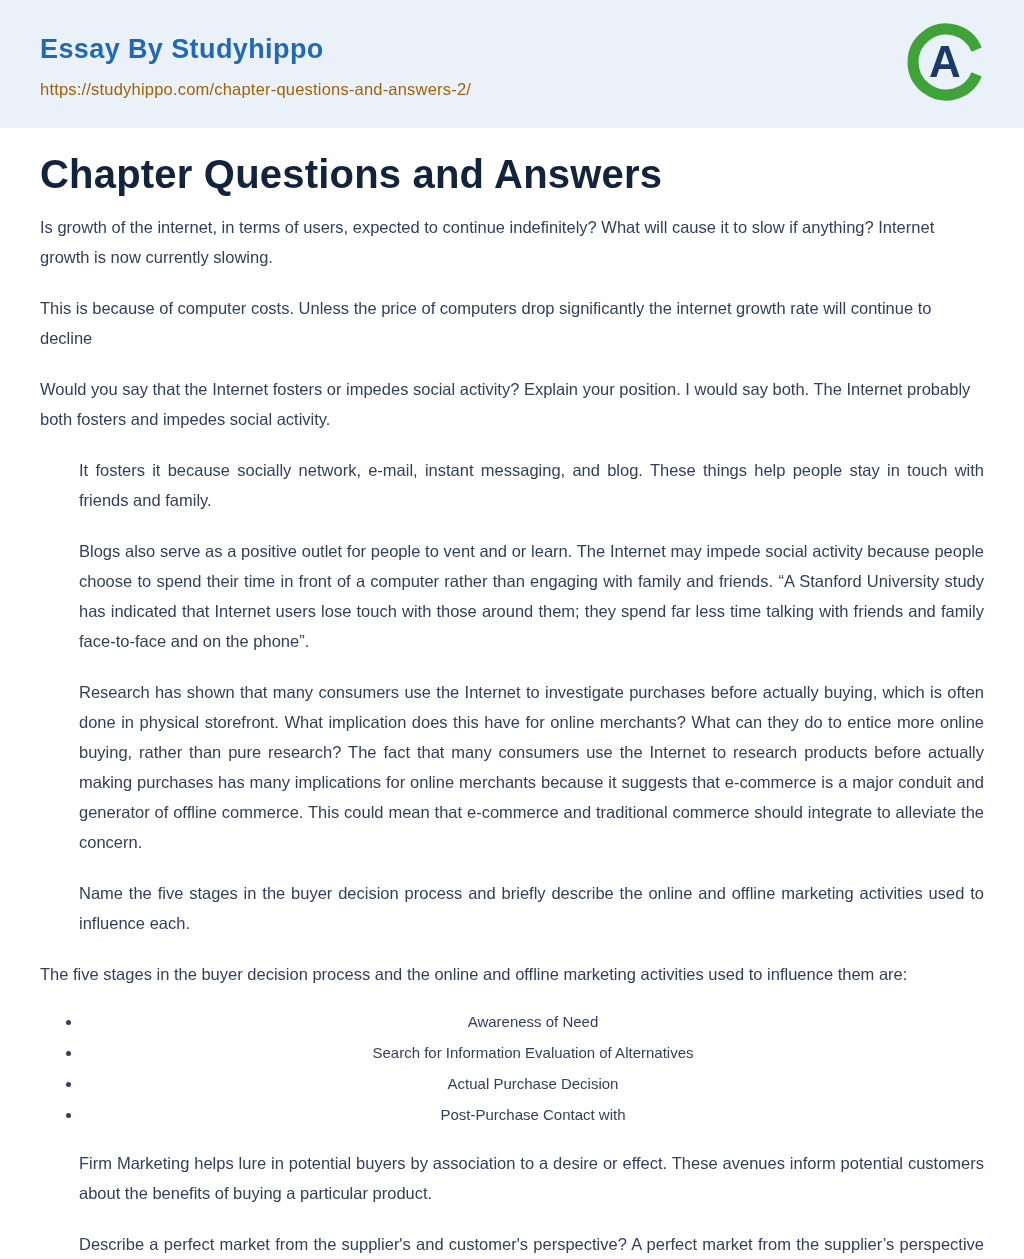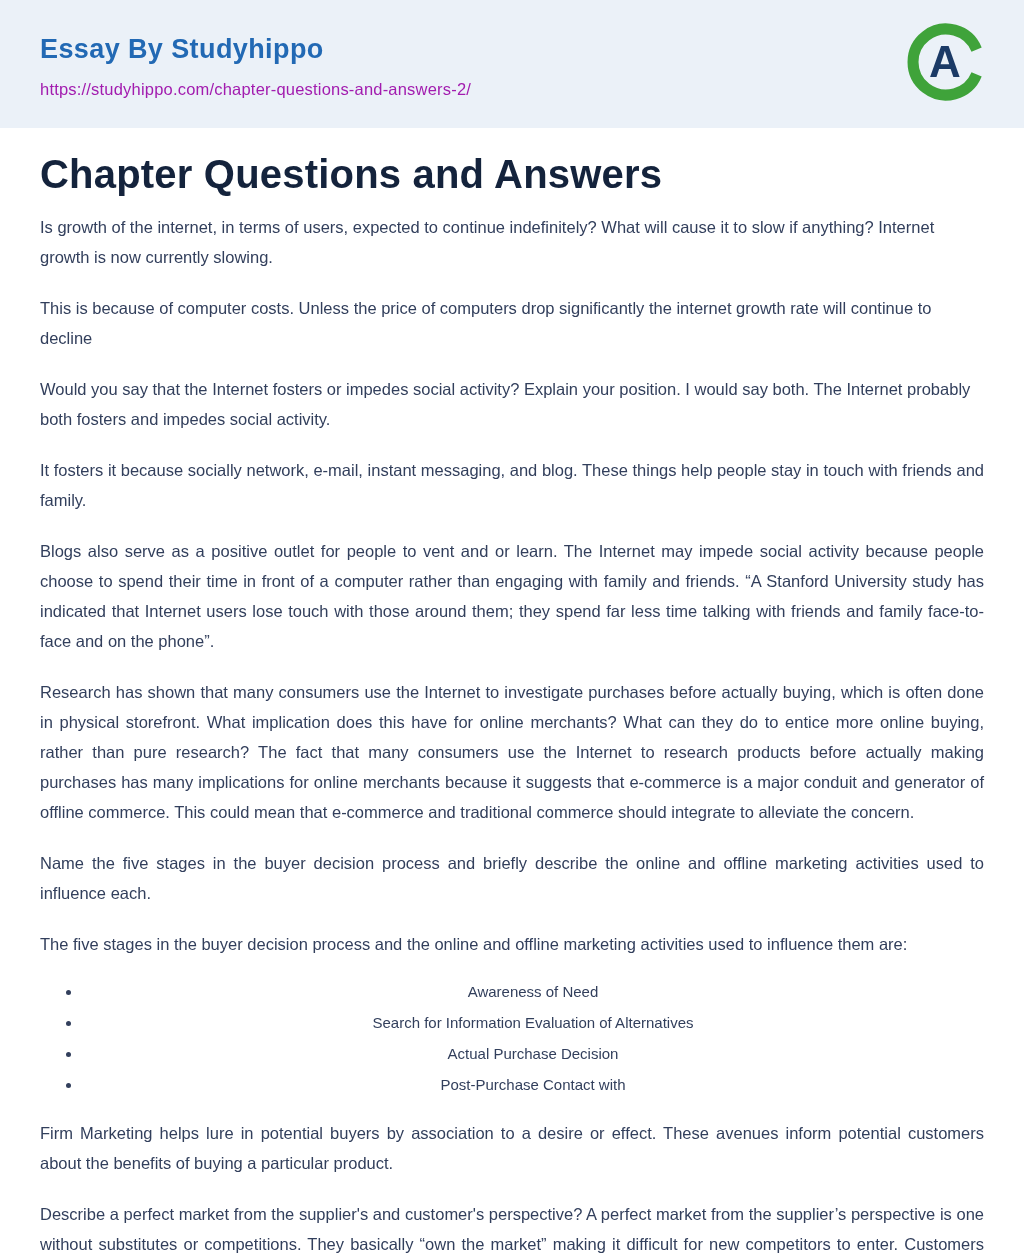--- a/index.html
+++ b/index.html
@@ -21,21 +21,21 @@
     min-height: 128px;
   }
   .site-title {
     color: #2269b4;
     font-size: 27px;
     font-weight: 700;
     letter-spacing: 0.4px;
     margin: 0 0 15px 0;
   }
   .site-url {
-    color: #a21caf;
+    color: #a16207;
     font-size: 16.5px;
     font-weight: 400;
     text-decoration: none;
     display: inline-block;
     letter-spacing: 0.2px;
     cursor: pointer;
   }
   .logo {
     position: absolute;
     top: 22px;
@@ -53,21 +53,21 @@
     font-weight: 800;
     color: #14233c;
     letter-spacing: 0.2px;
     margin: 0 0 15px 0;
   }
   .content p {
     font-size: 16.5px;
     line-height: 30px;
     margin: 0 0 21px 0;
   }
-  .content p.justify { text-align: justify; }
+  .content p.justify { text-align: justify; margin-left: 39px; }
   .content ul {
     margin: 0 0 21px 0;
     padding-left: 42px;
   }
   .content li {
     font-size: 15px;
     line-height: 24px;
     margin: 7px 0 1px 0;
     text-align: center;
   }

